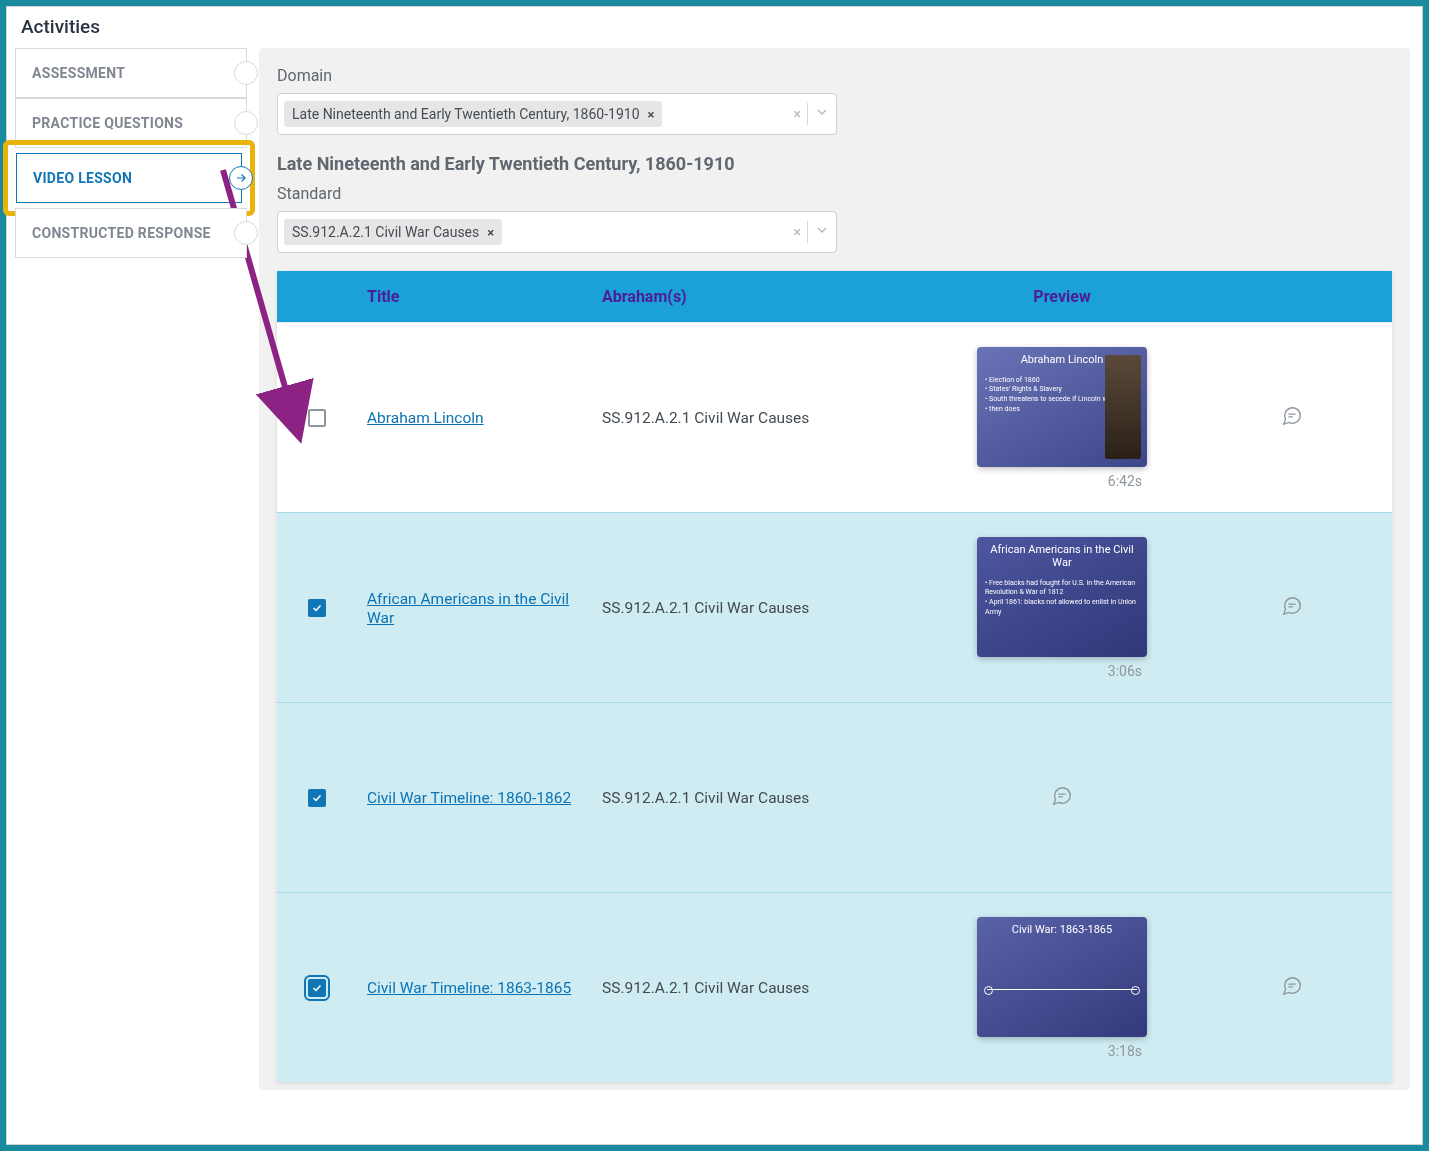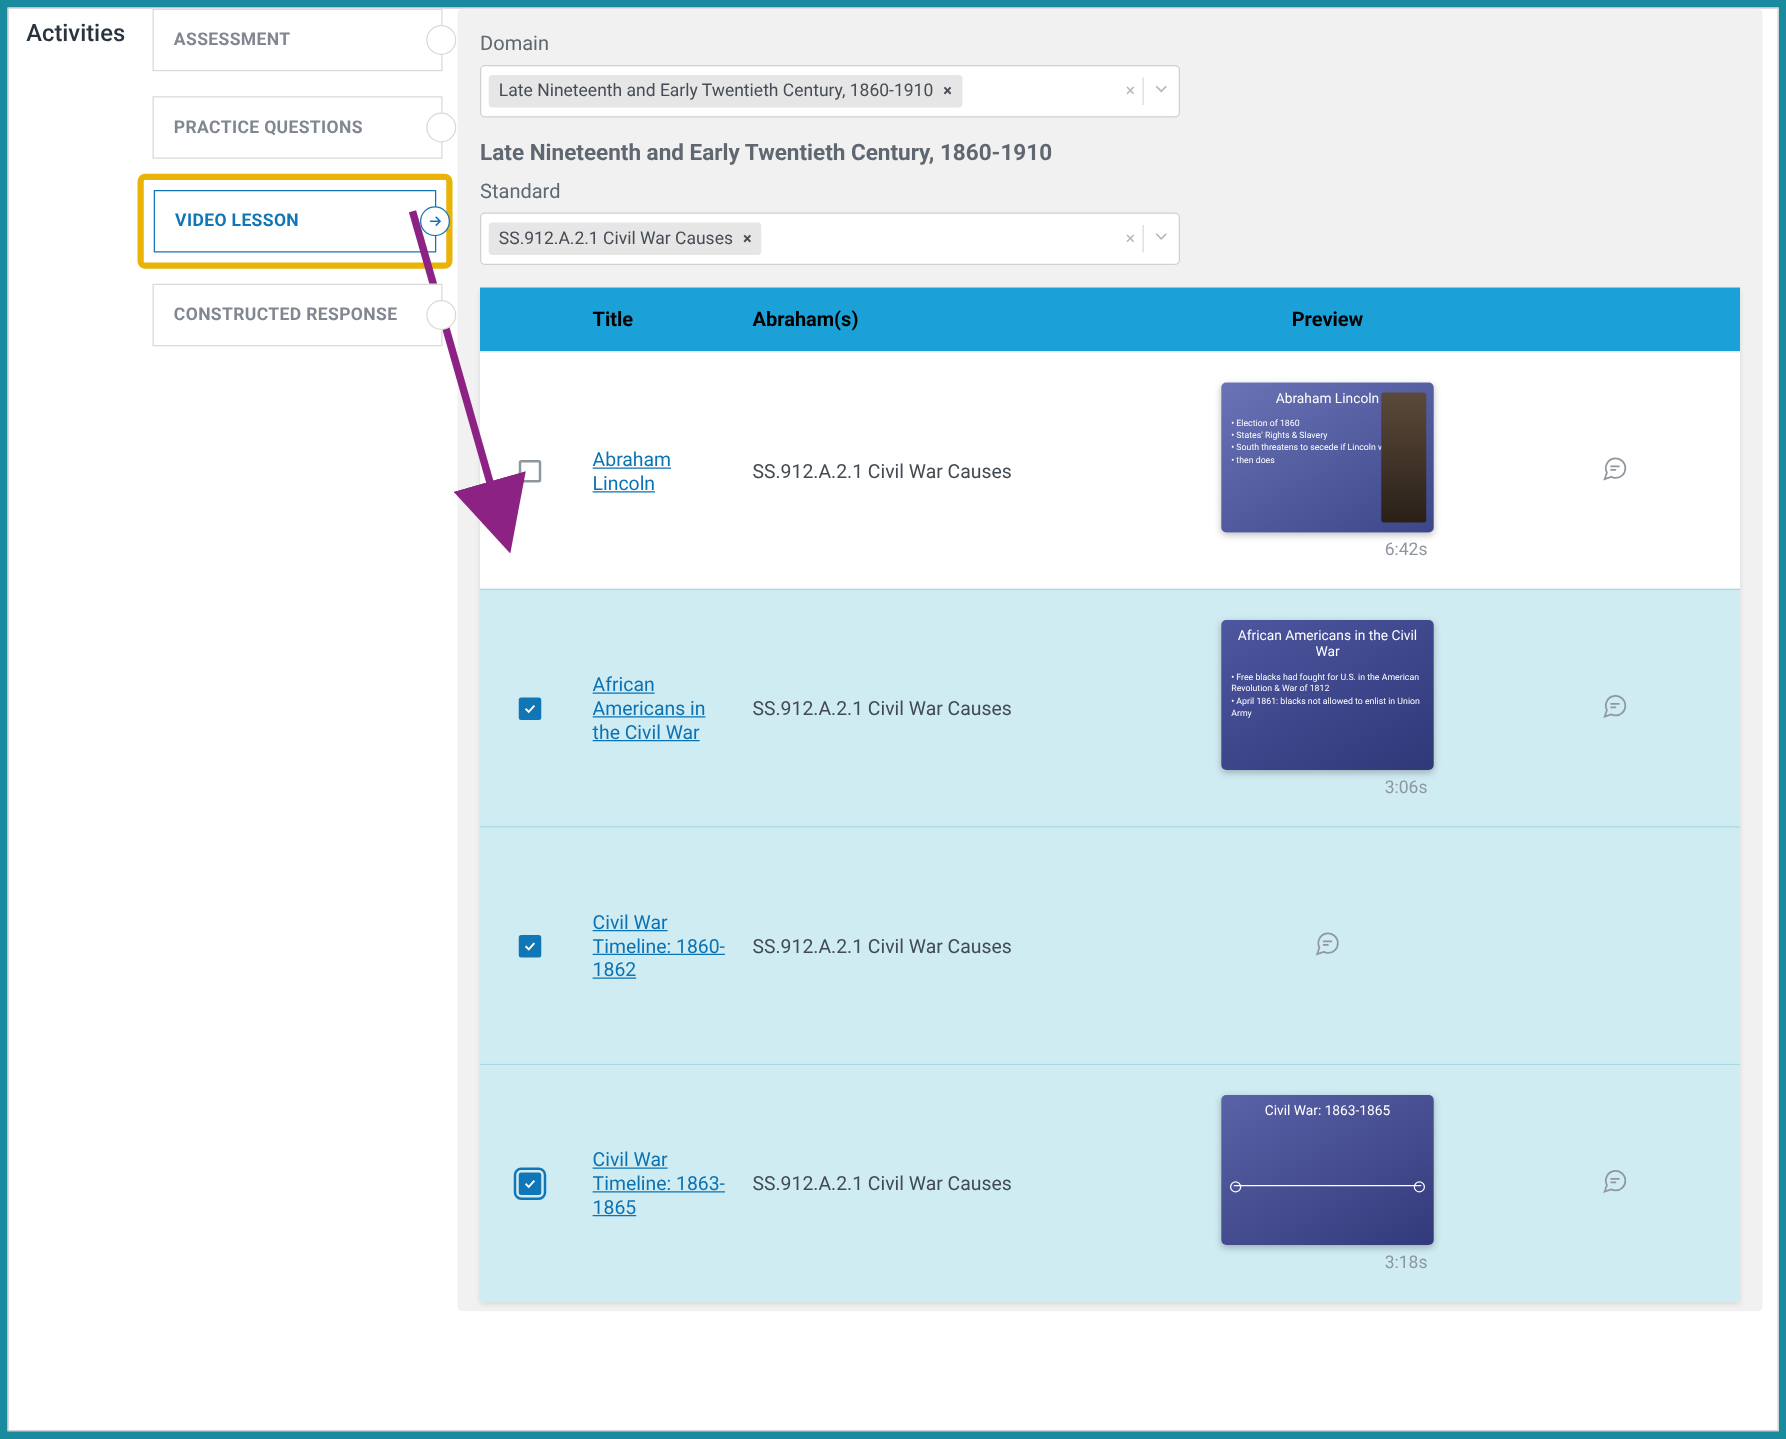--- a/index.html
+++ b/index.html
@@ -9,40 +9,40 @@
   padding: 6px;
   width: 1429px;
   height: 1151px;
   overflow: hidden;
 }
 .app {
   background: #fff;
   border: 1px solid #d0d0d0;
   height: 100%;
   display: flex;
+  flex-direction: column;
 }
 .header {
   padding: 8px 14px 10px;
 }
 .header-title {
   font-size: 19px;
   font-weight: 500;
   color: #2a3440;
 }
 .content {
   display: flex;
   flex: 1;
   min-height: 0;
 }
 .sidebar {
   width: 240px;
   padding-left: 8px;
   display: flex;
   flex-direction: column;
-  gap: 20px;
 }
 .sidebar-item {
   position: relative;
   border: 1px solid #d9d9d9;
   padding: 16px 16px;
   font-size: 14px;
   font-weight: 700;
   letter-spacing: .3px;
   color: #808791;
   cursor: pointer;
@@ -144,21 +144,21 @@
 
 .results {
   margin-top: 18px;
   background: #fff;
   box-shadow: 0 2px 4px rgba(0,0,0,.1);
 }
 .results-header {
   background: #1ba0d7;
   display: grid;
   grid-template-columns: 80px 1fr 340px 260px 200px;
-  color: #000000;
+  color: #4c1d95;
   font-weight: 700;
   font-size: 16px;
 }
 .results-header > div { padding: 16px 10px; }
 .results-body { }
 .row {
   display: grid;
   grid-template-columns: 80px 1fr 340px 260px 200px;
   border-top: 1px solid #e8e8e8;
   min-height: 190px;

